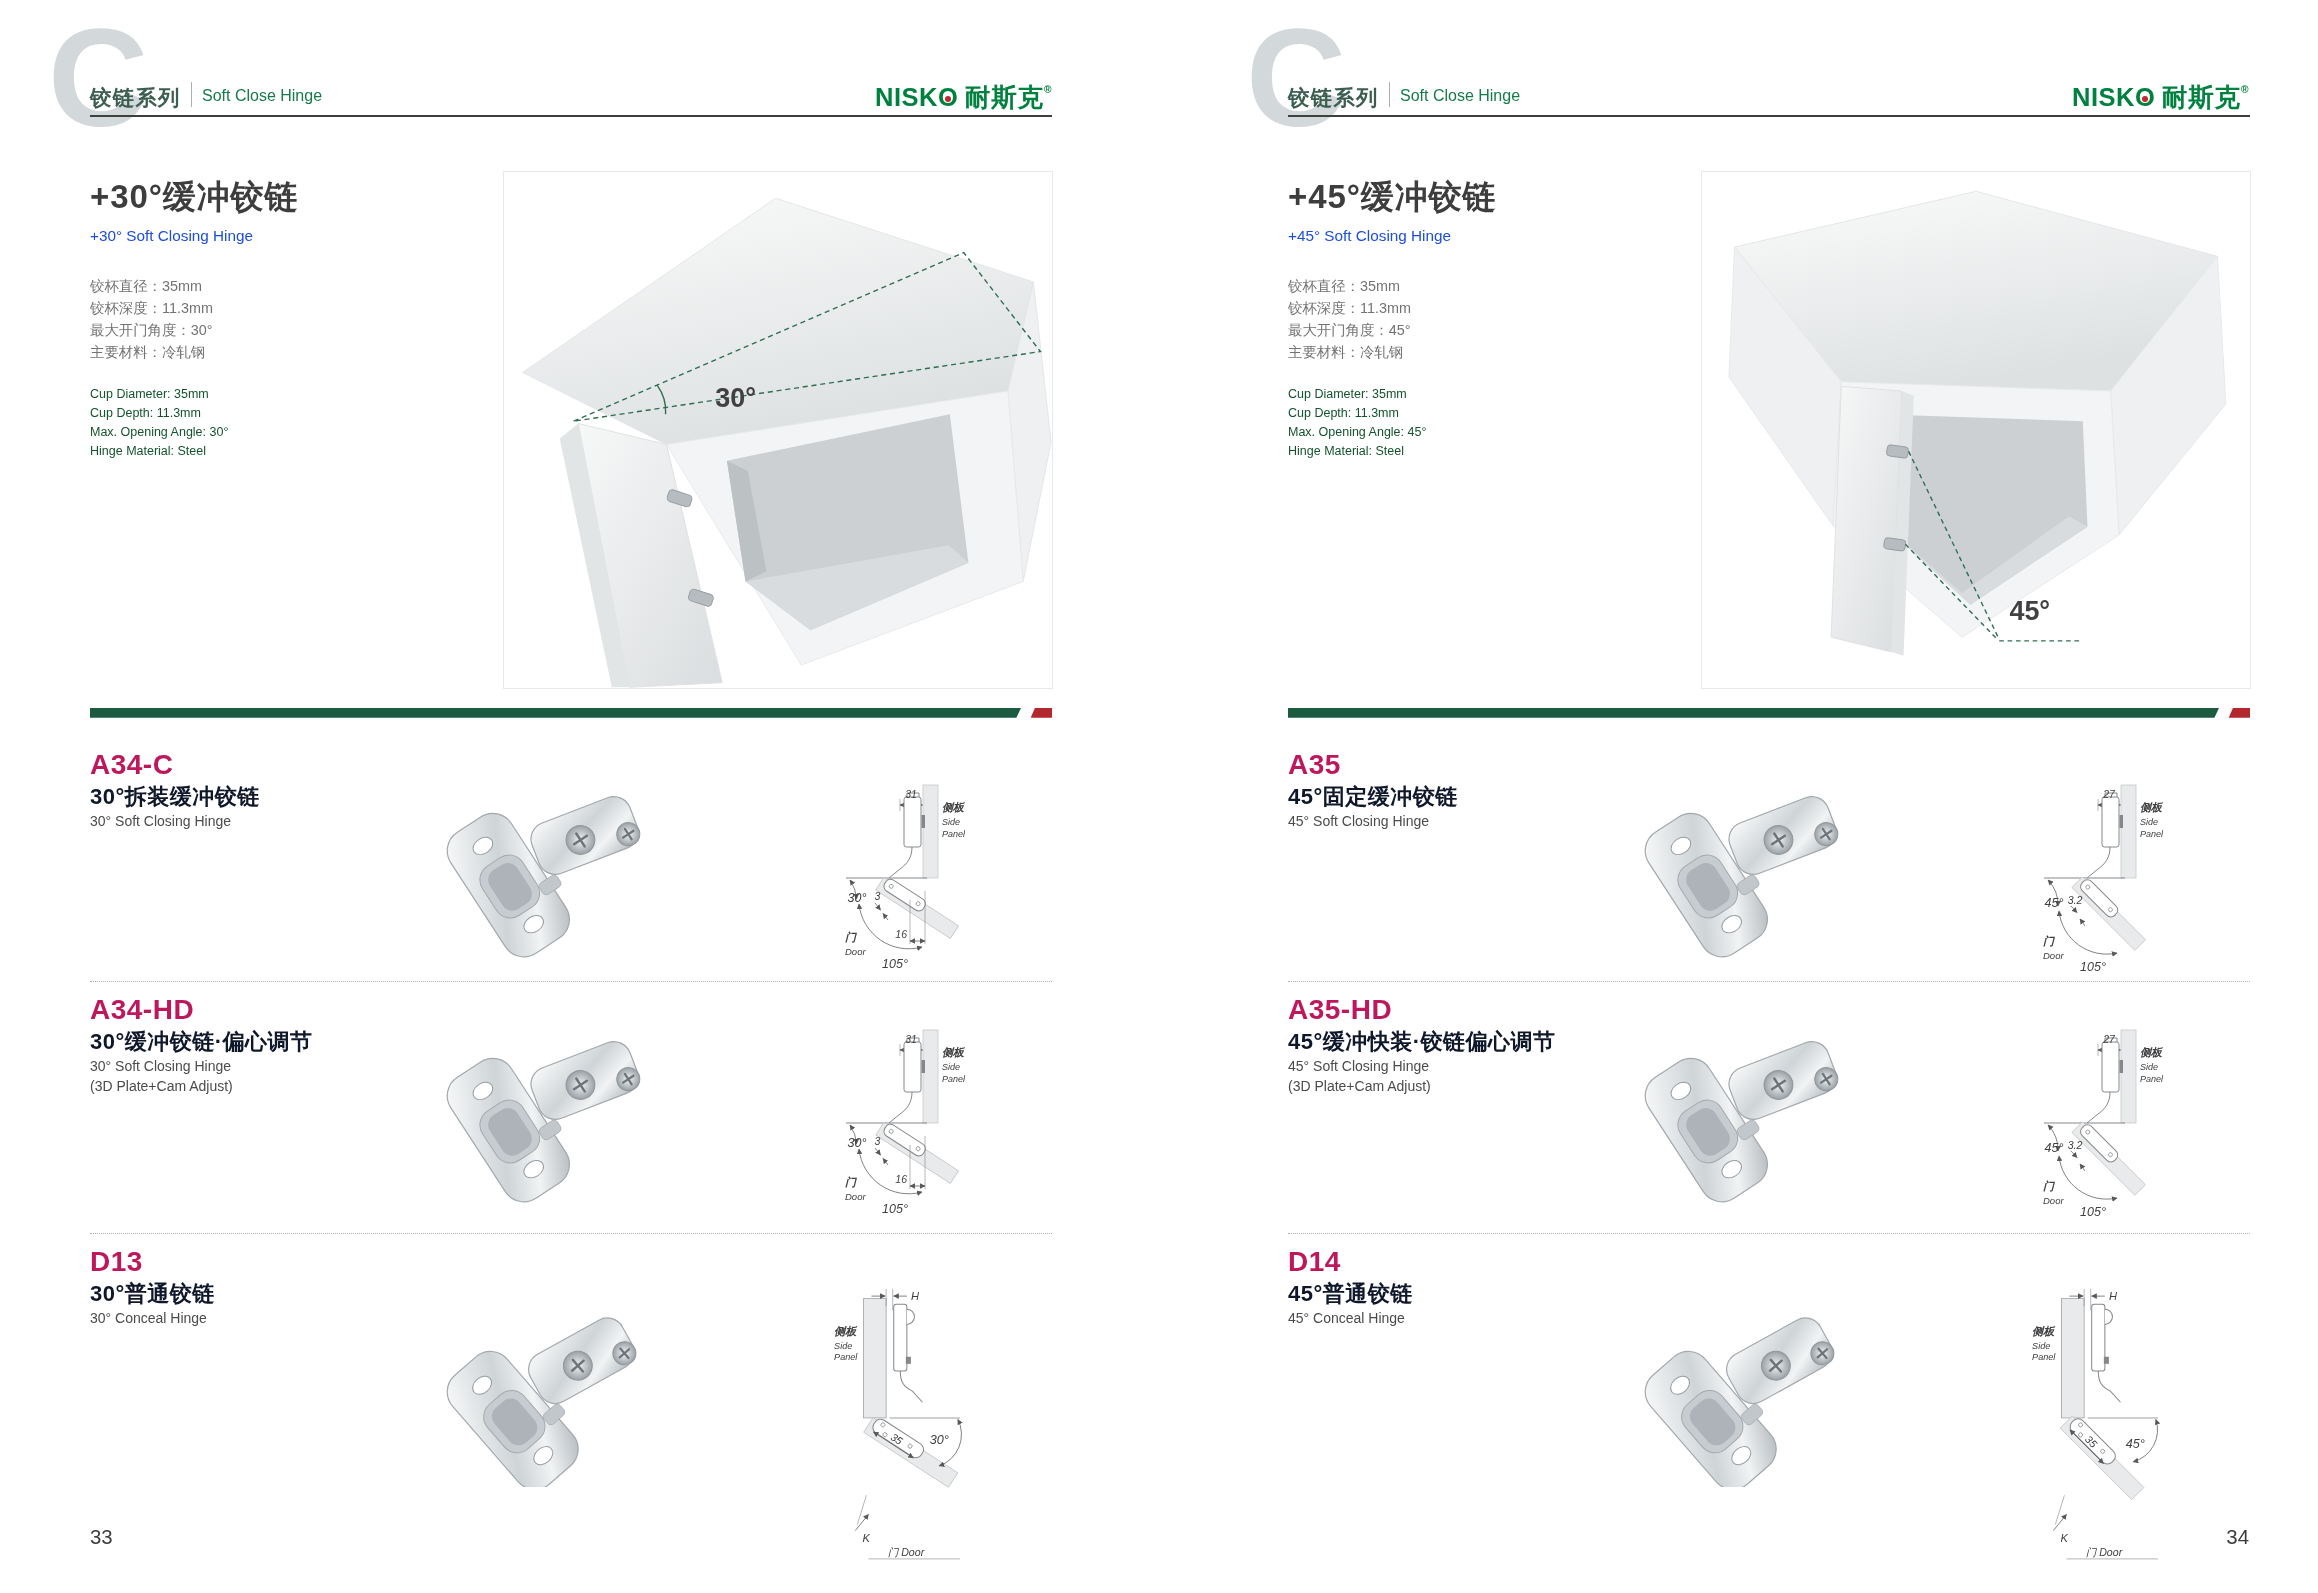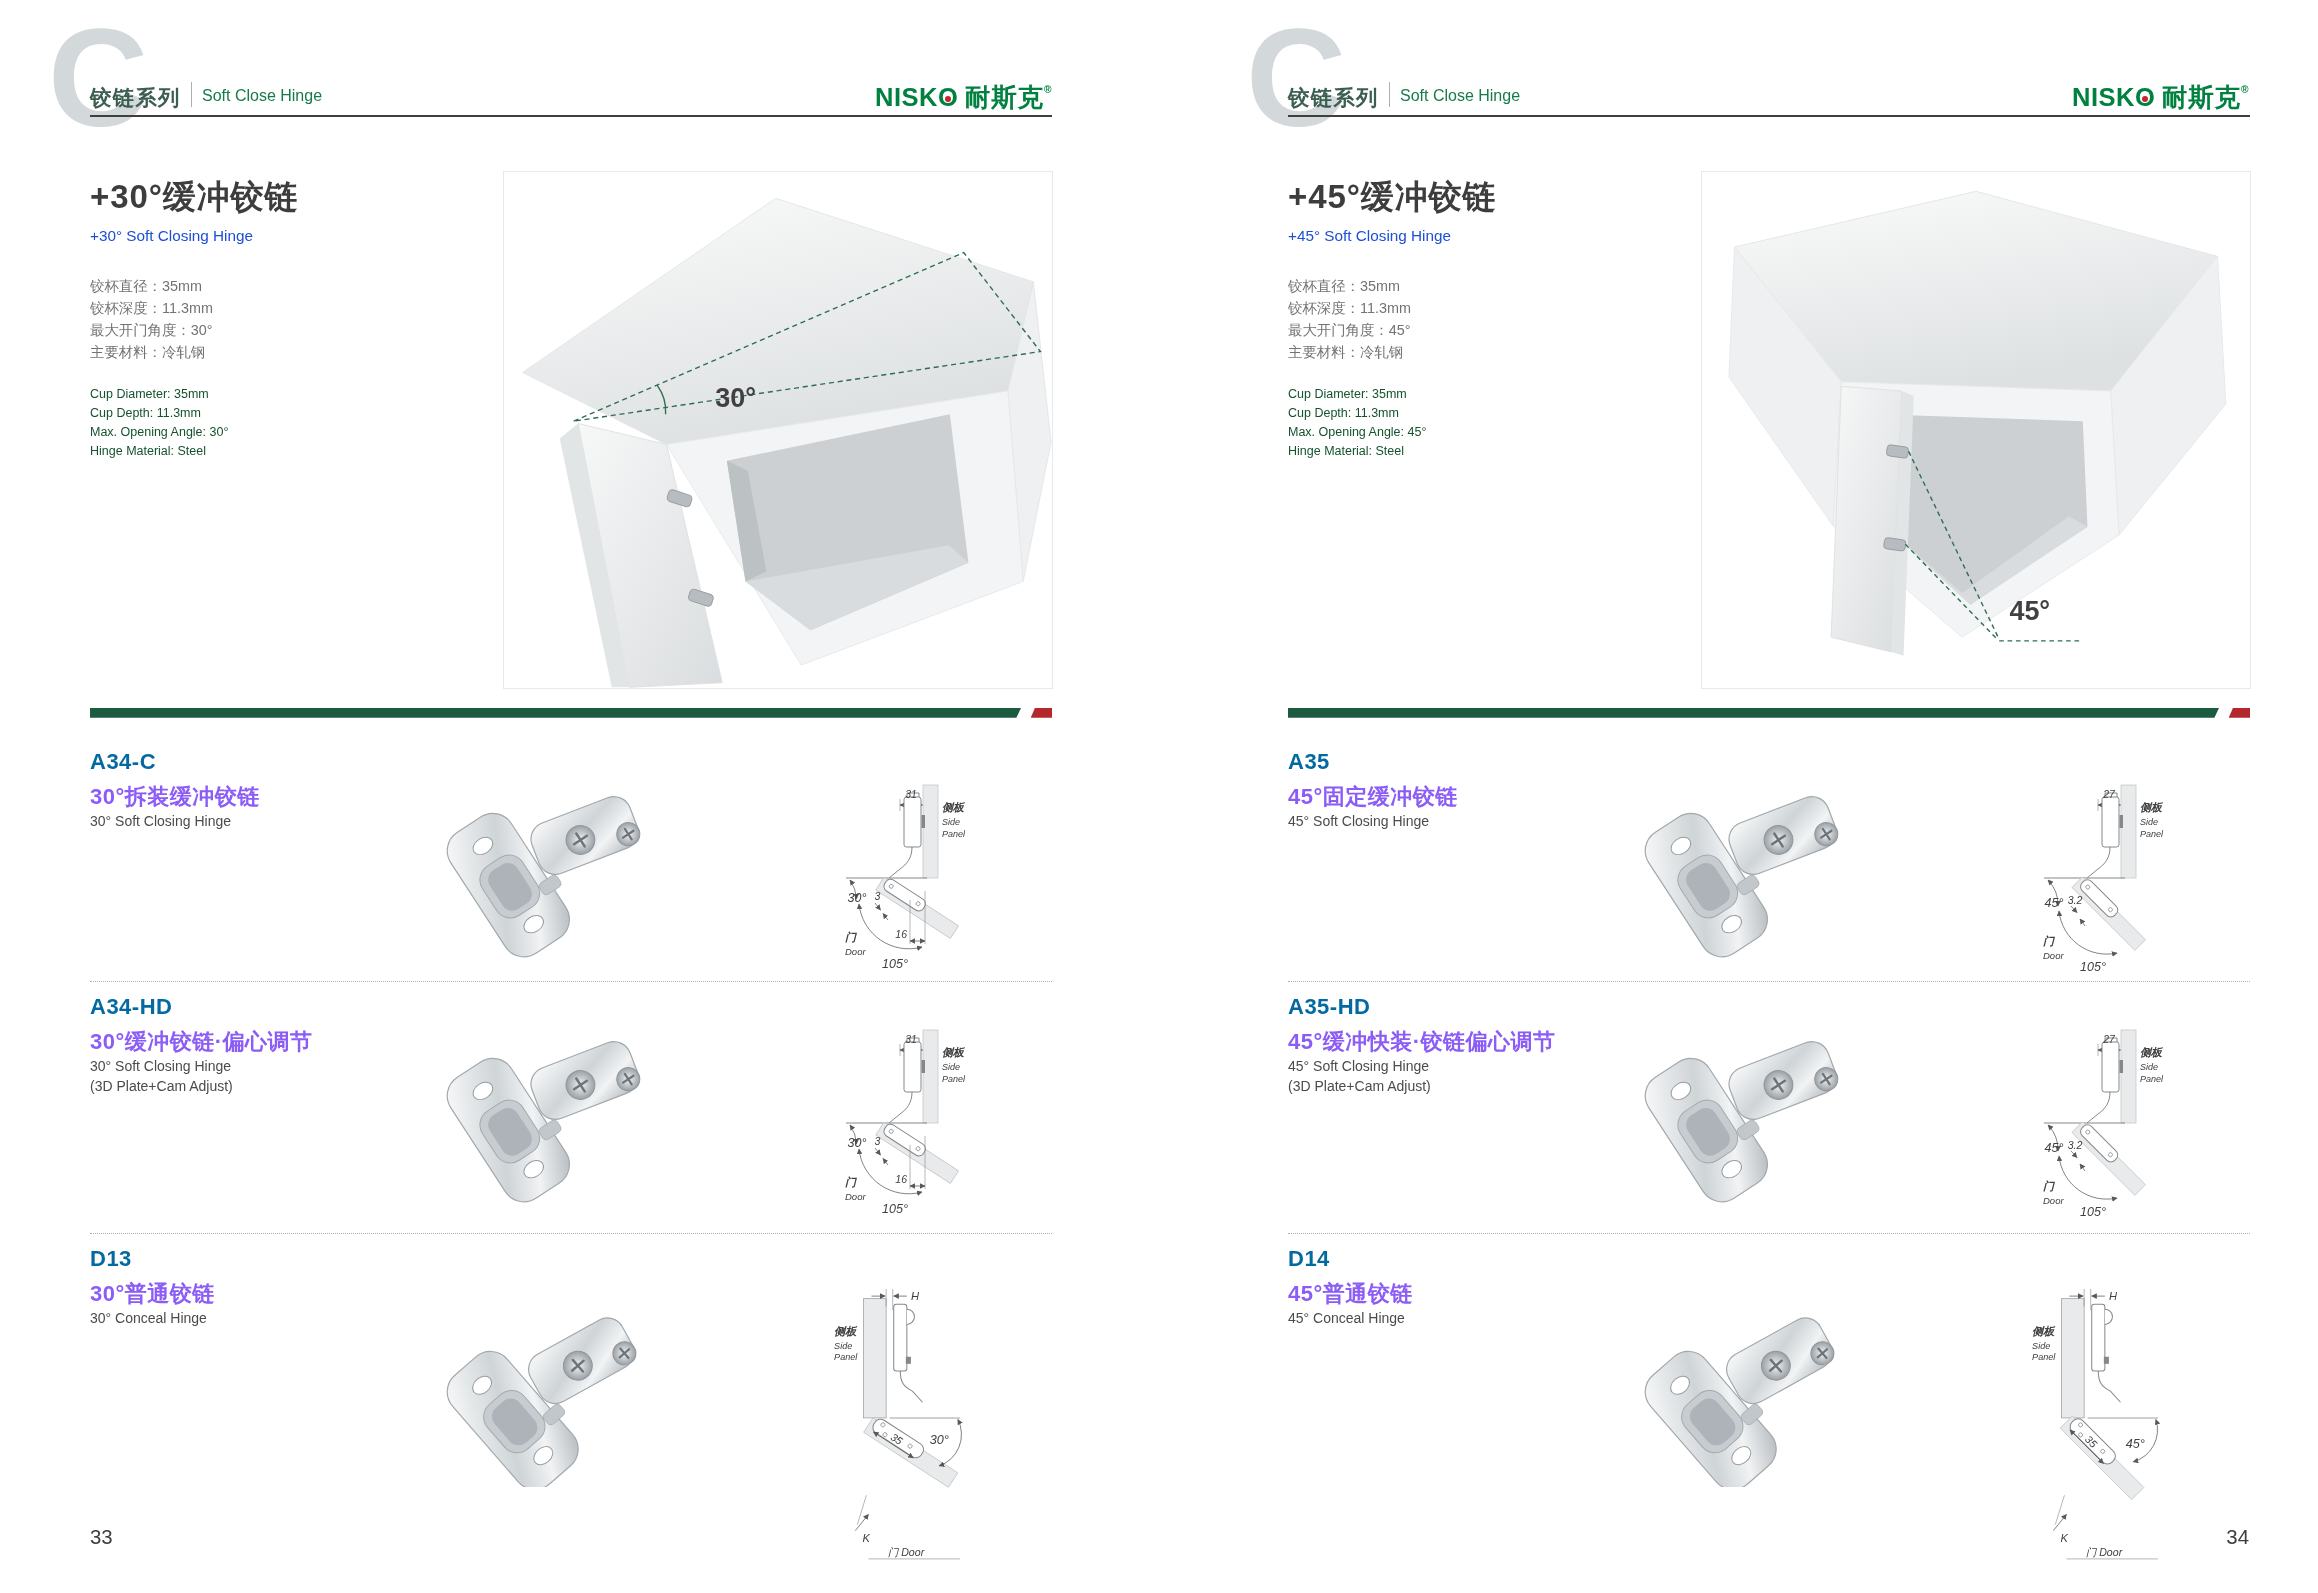--- a/index.html
+++ b/index.html
@@ -36,22 +36,22 @@
   .bar .green{position:absolute;left:0;top:0;width:931px;height:9.7px;background:#1d5b40;
               clip-path:polygon(0 0,100% 0,calc(100% - 4.6px) 100%,0 100%);}
   .bar .red{position:absolute;right:0;top:0;width:21.3px;height:9.7px;background:#b3282d;
             clip-path:polygon(4.2px 0,100% 0,100% 100%,0 100%);}
 
   
   .prow{position:absolute;left:var(--ml);width:962px;}
   .prow.r1{top:737px;height:243px;}
   .prow.r2{top:981px;height:252px;border-top:1.4px dotted #b0b0b0;}
   .prow.r3{top:1233px;height:357px;border-top:1.4px dotted #b0b0b0;}
-  .pcode{position:absolute;left:0;top:12px;font-size:22px;font-weight:600;color:#0369a1;letter-spacing:0.5px;}
-  .ptitle-cn{position:absolute;left:0;top:45px;font-size:22px;font-weight:600;color:#8b5cf6;letter-spacing:0.5px;}
+  .pcode{position:absolute;left:0;top:12px;font-size:28px;font-weight:600;color:#be185d;letter-spacing:0.5px;}
+  .ptitle-cn{position:absolute;left:0;top:45px;font-size:22px;font-weight:600;color:#0f172a;letter-spacing:0.5px;}
   .ptitle-en{position:absolute;left:0;top:75px;font-size:14px;color:#4b4b4b;line-height:19.5px;width:352px;}
   .photo{position:absolute;left:341px;top:18.5px;width:250px;height:195px;}
   .r3 .photo{top:51px;}
   .diagram{position:absolute;font-style:italic;}
   .diag-corner{left:751px;top:43px;width:130px;height:195px;}
   .diag-conceal{left:737px;top:51px;width:139px;height:283px;}
 
   .pagenum{position:absolute;bottom:45px;font-size:20.4px;color:#3c3c3c;}
   .pagenum.pl{left:var(--ml);} .pagenum.pr{right:var(--mr);}
 

